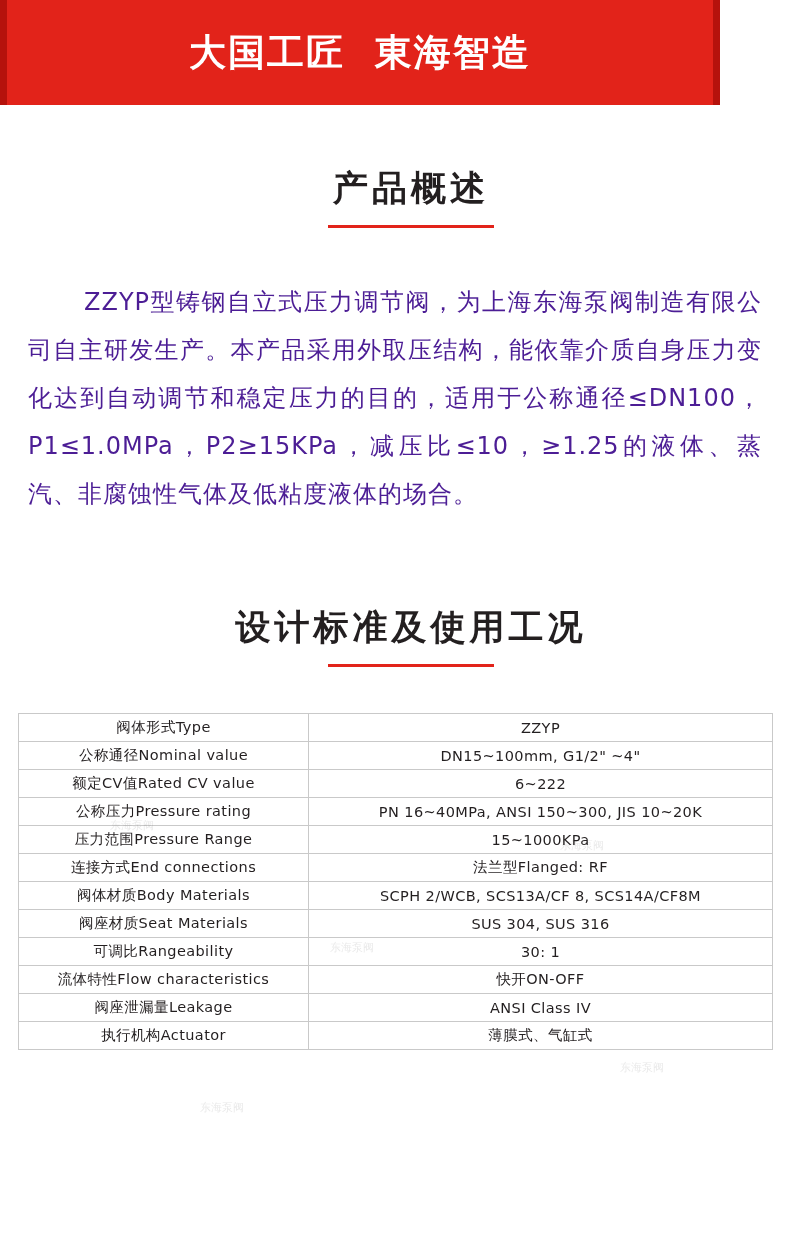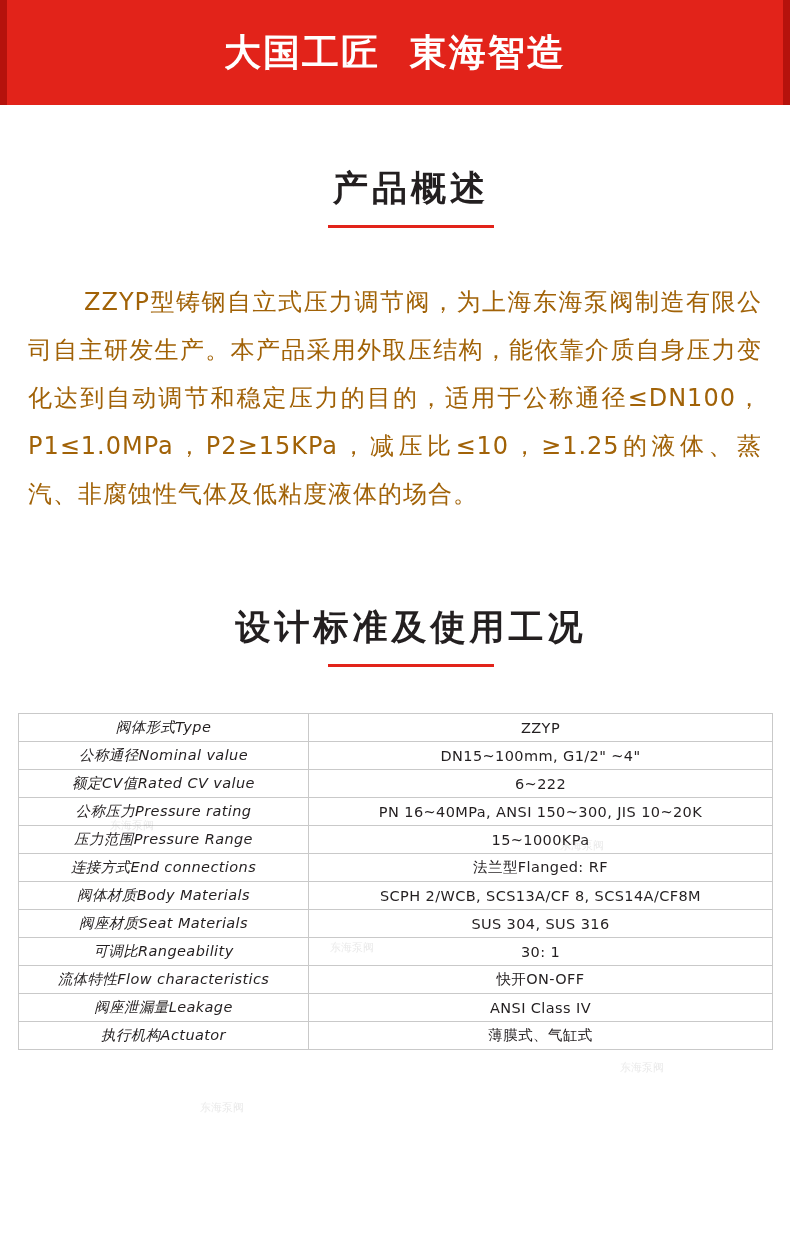--- a/index.html
+++ b/index.html
@@ -12,21 +12,21 @@
     height: 1252px;
     background: #ffffff;
     font-family: "Liberation Sans", sans-serif;
     color: #231f20;
     overflow: hidden;
     position: relative;
   }
 
   
   .banner {
-    width: 790px;
+    width: 720px;
     height: 105px;
     background: #e2231a;
     display: flex;
     align-items: center;
     justify-content: center;
     position: relative;
   }
   .banner-title {
     color: #ffffff;
     font-size: 37px;
@@ -69,21 +69,21 @@
   #sec2 { margin-top: 88px; }
 
   
   .paragraph {
     margin: 50px 28px 0 28px;
     font-size: 24px;
     line-height: 48px;
     letter-spacing: 1px;
     text-align: justify;
     text-indent: 56px;
-    color: #a16207;
+    color: #4c1d95;
     font-family: "DejaVu Sans", "Liberation Sans", sans-serif;
   }
 
   
   .spec-table-wrap {
     margin: 46px 18px 0 18px;
   }
   table.spec {
     width: 754px;
     border-collapse: collapse;
@@ -95,21 +95,21 @@
     font-size: 14.5px;
     color: #231f20;
     text-align: center;
     vertical-align: middle;
     padding: 4px 2px;
     font-family: "DejaVu Sans", "Liberation Sans", sans-serif;
     letter-spacing: 0.4px;
     white-space: nowrap;
     overflow: hidden;
   }
-  table.spec td.label { width: 290px; font-style: italic; }
+  table.spec td.label { width: 290px; }
   table.spec td.value { width: 464px; }
 
   
   .wm {
     position: absolute;
     font-size: 11px;
     color: rgba(120,120,120,0.16);
     pointer-events: none;
     font-family: Liberation Mono, monospace;
     white-space: nowrap;

